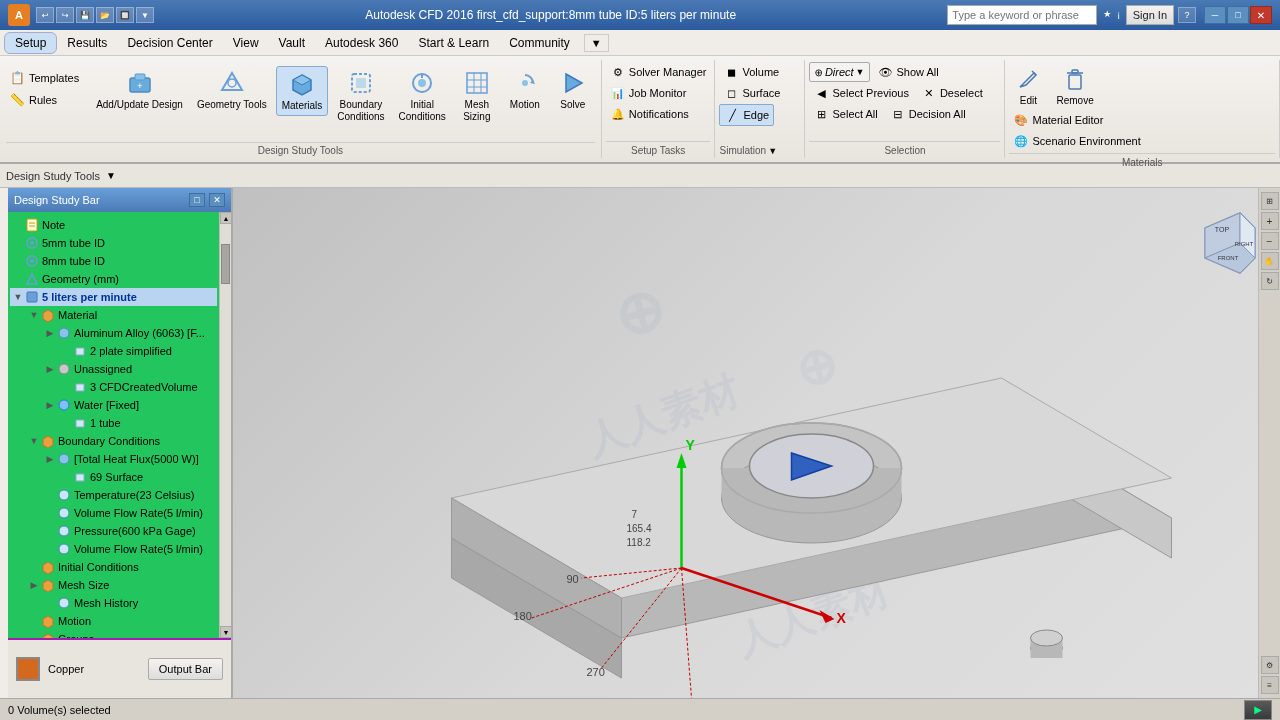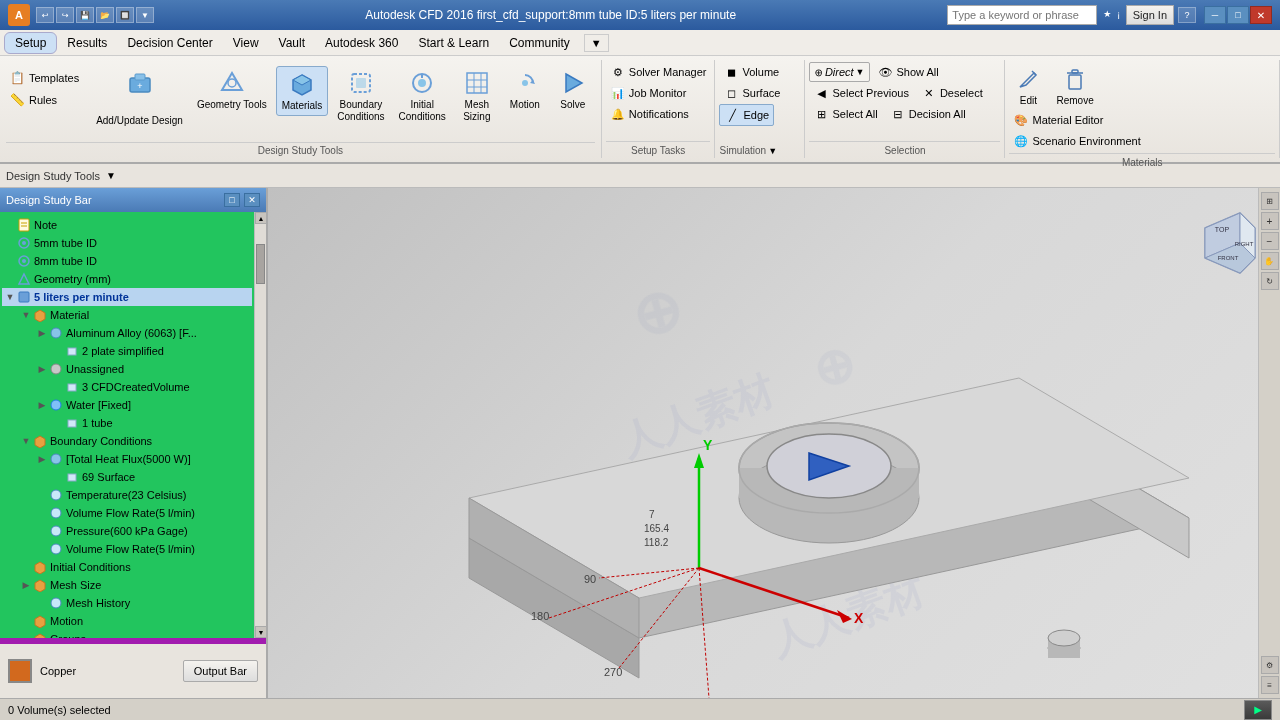--- a/index.html
+++ b/index.html
@@ -128,25 +128,26 @@
     #dstools-bar .ds-arrow { font-size: 10px; }
 
     
     #main-content {
       display: flex;
       height: calc(720px - 30px - 26px - 108px - 24px - 22px);
     }
 
     
     #left-panel {
-      width: 268px;
+      width: 233px;
       background: #f0ede8;
       border-right: 2px solid #aaa;
       display: flex;
       flex-direction: column;
+      padding-left: 8px;
     }
     #panel-header {
       height: 24px;
       background: linear-gradient(to bottom, #6a9fd8, #4a7ab5);
       color: white;
       font-size: 11px;
       display: flex;
       align-items: center;
       justify-content: space-between;
       padding: 0 6px;
@@ -172,21 +173,21 @@
     .tree-item.bold > .item-label { font-weight: bold; color: #003399; }
     .tree-item .indent { display: inline-block; width: 16px; flex-shrink: 0; }
     .tree-item .expand-icon { width: 12px; height: 12px; display: flex; align-items: center; justify-content: center; font-size: 9px; color: #555; cursor: pointer; flex-shrink: 0; }
     .tree-item .item-icon { width: 16px; height: 16px; margin-right: 2px; flex-shrink: 0; display: flex; align-items: center; justify-content: center; }
     .item-label { font-size: 11px; }
 
     
     #panel-bottom {
       height: 60px;
       background: #e8e4de;
-      border-top: 6px solid #a21caf;
+      border-top: 2px solid #a21caf;
       display: flex;
       align-items: center;
       gap: 8px;
       padding: 6px 8px;
     }
     .color-swatch { width: 24px; height: 24px; background: #d2691e; border: 1px solid #888; }
     .material-label { font-size: 11px; }
     .output-btn {
       background: linear-gradient(to bottom, #f5f3ef, #ddd);
       border: 1px solid #aaa;
@@ -384,21 +385,21 @@
       </div>
 
       <div class="ribbon-btn">
         <div class="btn-icon">
           <svg width="26" height="26" viewBox="0 0 26 26">
               <rect x="3" y="8" width="20" height="14" rx="2" fill="#6aabde" stroke="#4a8ac0" stroke-width="1.5"></rect>
               <rect x="8" y="4" width="10" height="6" rx="1" fill="#88c0e8" stroke="#5a9acc" stroke-width="1"></rect>
               <text x="13" y="19" text-anchor="middle" font-size="9" fill="white">+</text>
             </svg>
         </div>
-        <span style="font-size:10px;line-height:1.2;text-align:center;margin-top:16px;">Add/Update
+        <span style="font-size:10px;line-height:1.2;text-align:center;">Add/Update
 Design</span>
       </div>
       <div class="ribbon-btn">
         <div class="btn-icon">
           <svg width="26" height="26" viewBox="0 0 26 26">
               <polygon points="13,3 23,20 3,20" fill="none" stroke="#6a9fd8" stroke-width="2"></polygon>
               <circle cx="13" cy="13" r="4" fill="none" stroke="#6a9fd8" stroke-width="1.5"></circle>
             </svg>
         </div>
         <span style="font-size:10px;line-height:1.2;text-align:center;">Geometry

